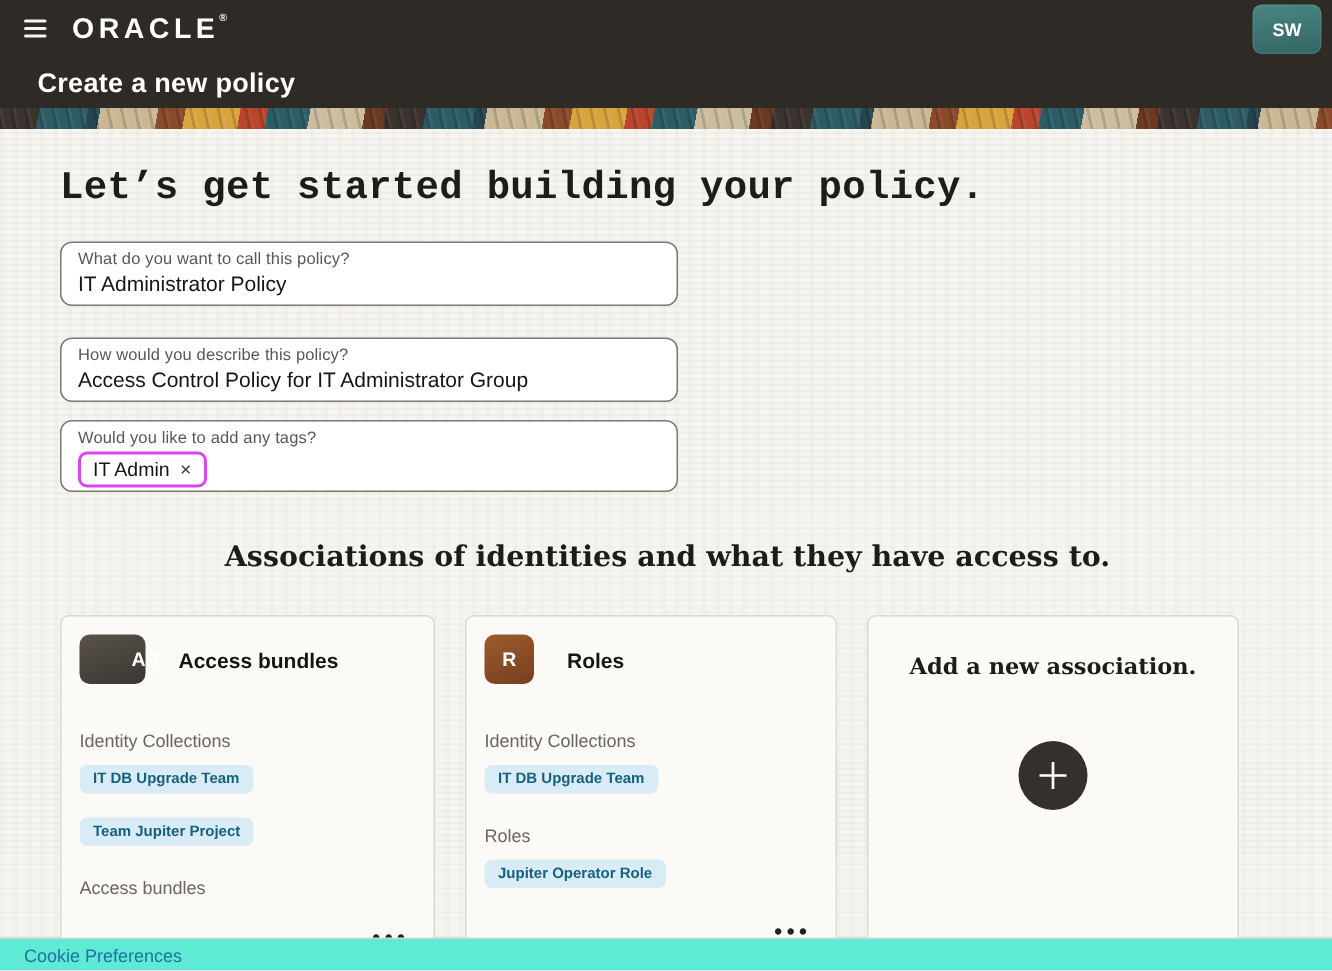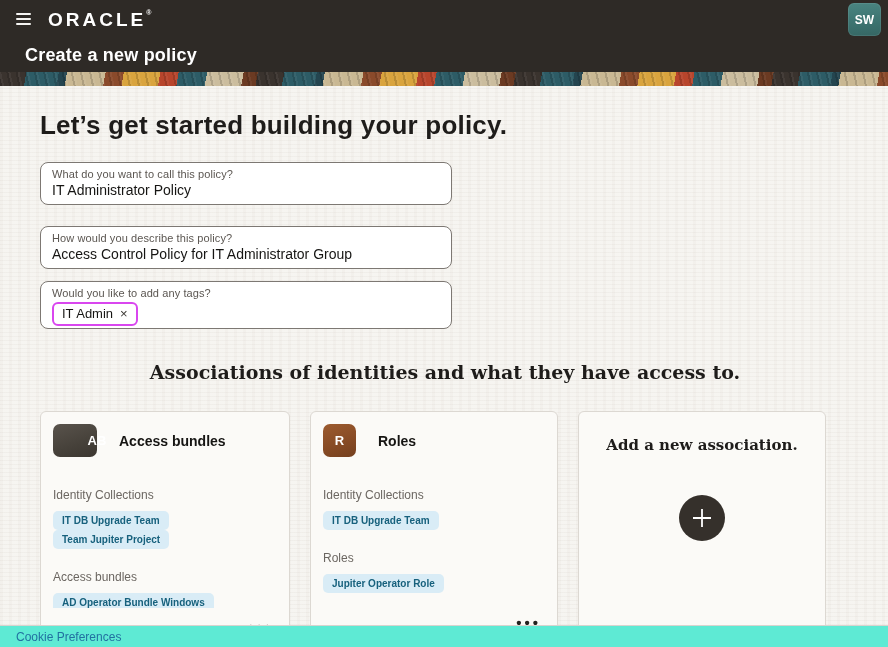--- a/index.html
+++ b/index.html
@@ -6,42 +6,42 @@
   html,body { width:888px; height:647px; overflow:hidden;
     font-family:"Liberation Sans", sans-serif; background:#f6f4f0; }
 
   
   .topbar { background:#2e2a26; height:72px; }
   .topbar-row { display:flex; align-items:center; height:38px; padding:0 16px; position:relative; }
   .hamburger { width:15px; display:flex; flex-direction:column; gap:3px; cursor:pointer; }
   .hamburger span { display:block; height:2px; background:#f5f4f2; border-radius:1px; }
   .brand { color:#fff; font-size:19px; font-weight:700; letter-spacing:3px; margin-left:17px; line-height:1; }
   .brand sup { font-size:7px; letter-spacing:0; vertical-align:top; position:relative; top:-1px; }
-  .avatar-sw { position:absolute; right:7px; top:3px; width:33px; height:33px; border-radius:6px;
+  .avatar-sw { position:absolute; right:7px; top:3px; width:46px; height:33px; border-radius:6px;
     background:linear-gradient(175deg,#4a8581 0%,#3d7471 55%,#356663 100%);
     color:#fff; font-weight:700; font-size:12px; display:flex; align-items:center; justify-content:center;
     cursor:pointer; box-shadow:inset 0 0 0 1px rgba(255,255,255,0.08);text-align:right; }
   .page-title { color:#fff; font-size:18px; font-weight:700; padding:7px 0 0 25px; letter-spacing:0.2px; }
 
   
   .deco-strip { height:14px;
     background:
       repeating-linear-gradient(78deg, rgba(0,0,0,0.14) 0 2px, rgba(255,255,255,0.05) 2px 4px, transparent 4px 9px),
       repeating-linear-gradient(100deg,
         #3a332e 0 26px, #2d5c66 26px 58px, #24454f 58px 66px,
         #c9b893 66px 104px, #8a4a2b 104px 122px, #d9a43e 122px 158px,
         #b8452c 158px 176px, #2d5c66 176px 204px, #cbbd9e 204px 240px, #6b3a22 240px 254px); }
 
   
   main { height:539px; padding:24px 38px 0 40px; overflow:hidden;
     background-color:#f6f4f0;
     background-image:
       repeating-linear-gradient(0deg, rgba(130,118,102,0.05) 0 1px, transparent 1px 4px),
       repeating-linear-gradient(90deg, rgba(130,118,102,0.03) 0 3px, rgba(255,255,255,0.05) 3px 9px); }
-  .hero { font-family:Liberation Sans, sans-serif; font-size:26px; font-weight:600; color:#1e1c1a;
+  .hero { font-family:Liberation Mono, monospace; font-size:26px; font-weight:600; color:#1e1c1a;
     margin:0 0 14px; letter-spacing:0.2px; }
 
   .field { width:412px; background:#fff; border:1px solid #7d7873; border-radius:8px;
     padding:5px 11px 6px; margin-bottom:10px; cursor:text;margin-top:21px; }
   .field-label { font-size:11px; color:#5b5651; letter-spacing:0.1px; }
   .field-value { font-size:14px; color:#161513; margin-top:2px; }
   .field.tags { height:48px; margin-top:12px; }
   .tag-chip { display:inline-flex; align-items:center; gap:7px; border:2px solid #d946ef;
     border-radius:6px; padding:2px 8px 3px; font-size:13px; color:#161513; margin-top:3px;
     background:#fff; cursor:pointer; }
@@ -62,21 +62,21 @@
     display:flex; align-items:center; justify-content:center;
     color:#fff; font-size:13px; font-weight:700; }
   .sq-avatar.ab { background:linear-gradient(160deg,#59534c 0%,#46413a 60%,#3b3630 100%);padding-left:44px; }
   .sq-avatar.r  { background:linear-gradient(160deg,#9c5b2f 0%,#864a24 60%,#74401f 100%); }
   .card-title { font-size:14px; font-weight:700; color:#161513; }
 
   .card-clip { margin-top:31px; }
   .card-clip.clipped { height:120px; overflow:hidden; }
   .group-label { font-size:12px; color:#6b6661; margin-bottom:9px; }
   .group + .group { margin-top:21px; }
-  .chip-row { display:flex; flex-wrap:wrap; gap:0 8px; }
+  .chip-row { display:flex; flex-wrap:wrap; gap:16px 8px; }
   .chip { background:#d9ecf6; color:#17617d; font-size:10px; font-weight:700;
     padding:4px 9px; border-radius:5px; white-space:nowrap; cursor:pointer; }
 
   .more-btn { position:absolute; right:16px; bottom:10px; font-size:15px; font-weight:700;
     letter-spacing:3px; color:#24221f; cursor:pointer; line-height:1; }
 
   .add-text { font-family:"DejaVu Serif", serif; font-size:15px; font-weight:600; color:#1e1c1a; }
   .plus-btn { width:46px; height:46px; border-radius:50%; background:#35302b; color:#fff;
     margin:41px auto 0; display:flex; align-items:center; justify-content:center; cursor:pointer; }
   .plus-btn svg { display:block; }

